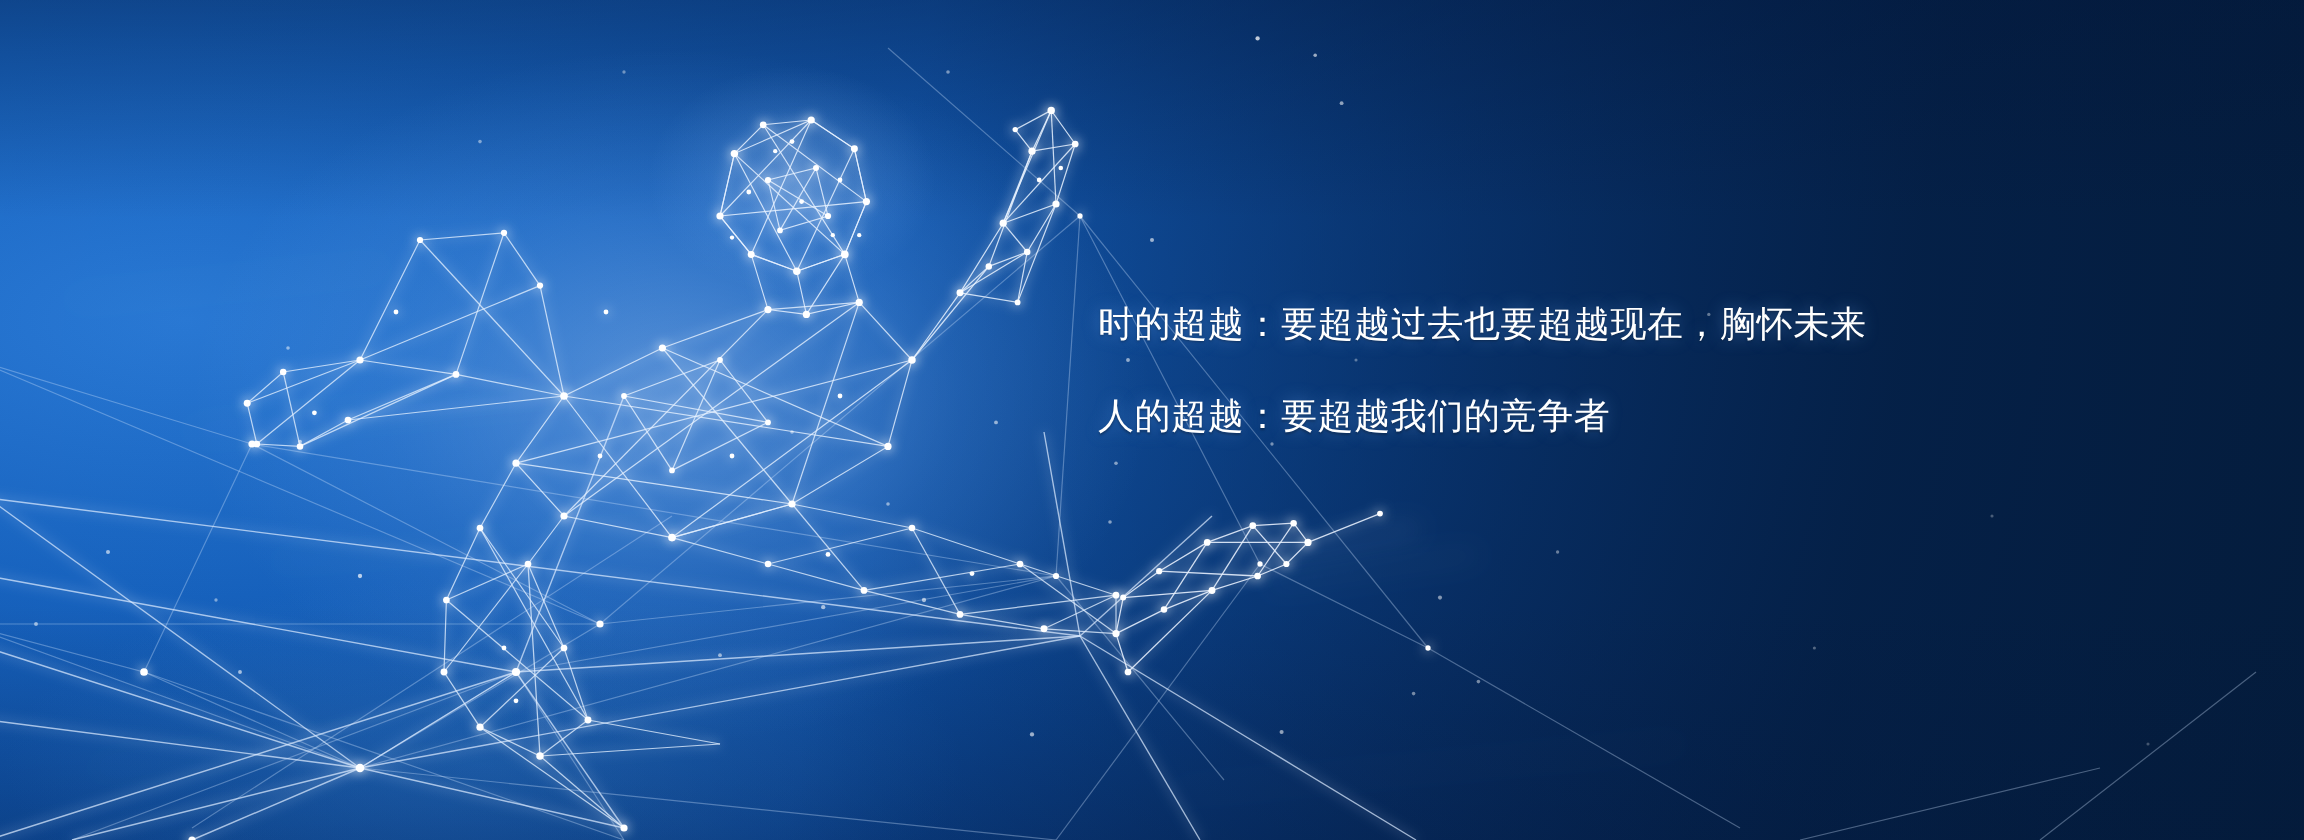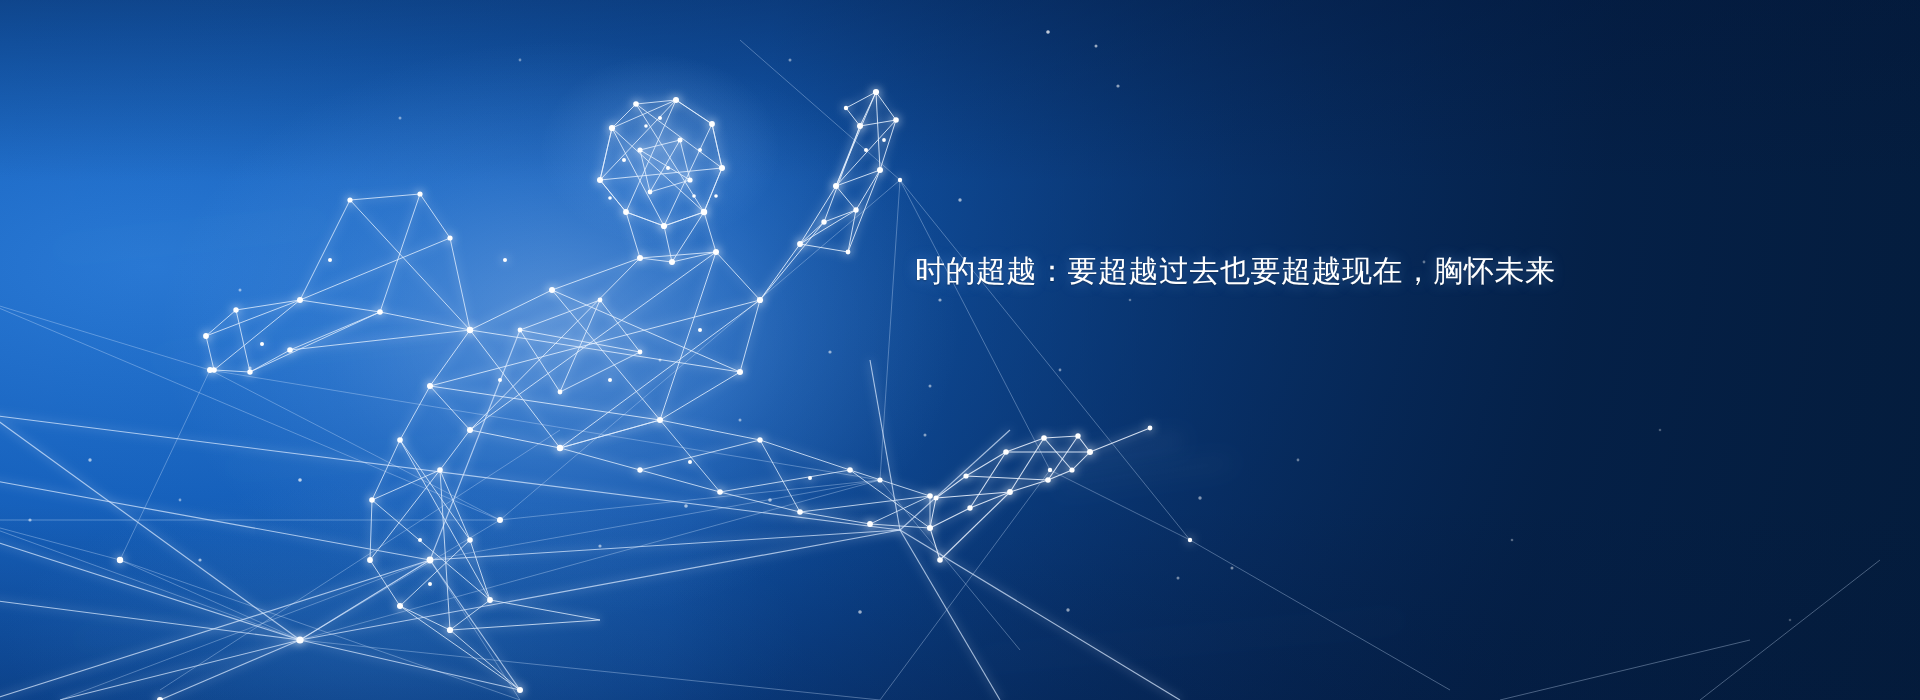--- a/index.html
+++ b/index.html
@@ -431,15 +431,16 @@
       <circle cx="790" cy="60" r="1.5" opacity="0.45"></circle>
       <circle cx="740" cy="420" r="1.5" opacity="0.5"></circle>
       <circle cx="660" cy="360" r="1.5" opacity="0.5"></circle>
       <circle cx="1130" cy="300" r="1.3" opacity="0.35"></circle>
       <circle cx="925" cy="435" r="1.5" opacity="0.5"></circle>
     </g>
   </svg>
 
   <div id="text-block">
     <div class="line">时的超越：要超越过去也要超越现在，胸怀未来</div>
+    <div class="line">人的超越：要超越我们的竞争者</div>
   </div>
 
 </div>
 
 </body></html>

